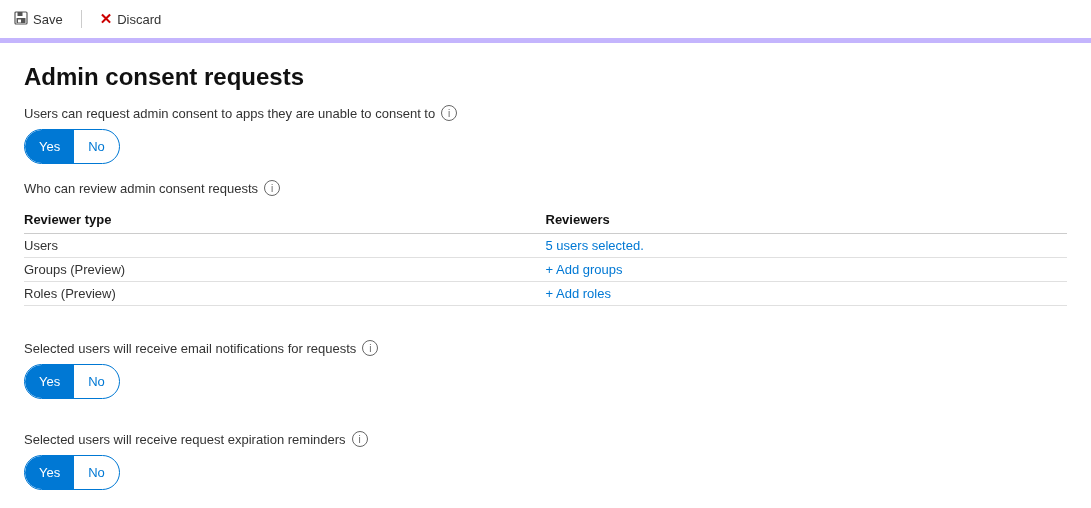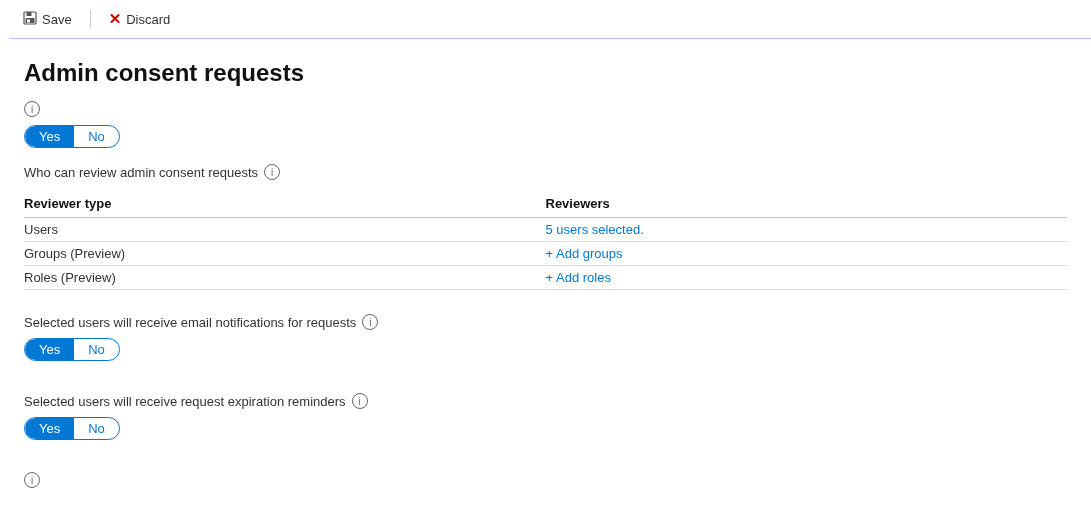--- a/index.html
+++ b/index.html
@@ -2,23 +2,22 @@
 <html><head>
   <meta charset="utf-8">
   <style>
     * { box-sizing: border-box; margin: 0; padding: 0; }
     body { font-family: 'Segoe UI', Arial, sans-serif; font-size: 13px; color: #333; background: #fff; }
 
     .toolbar {
       display: flex;
       align-items: center;
       padding: 6px 12px;
-      border-bottom: 1px solid #c4b5fd;
+      border-bottom: 5px solid #c4b5fd;
       gap: 16px;
-      margin-left: 9px;
     }
     .toolbar-btn {
       display: flex;
       align-items: center;
       gap: 5px;
       background: none;
       border: none;
       cursor: pointer;
       font-size: 13px;
       color: #333;
@@ -63,21 +62,21 @@
 
     .toggle-group {
       display: inline-flex;
       align-items: center;
       border: 1.5px solid #0078d4;
       border-radius: 20px;
       overflow: hidden;
       margin-bottom: 16px;
     }
     .toggle-option {
-      padding: 3px 14px;
+      padding: 9px 14px;
       font-size: 13px;
       cursor: pointer;
       background: none;
       border: none;
       color: #0078d4;
     }
     .toggle-option.active {
       background: #0078d4;
       color: #fff;
       border-radius: 18px 0 0 18px;
@@ -91,21 +90,21 @@
       color: #333;
       margin-bottom: 10px;
       display: flex;
       align-items: flex-end;
       gap: 6px;
     }
 
     .reviewer-table {
       width: 100%;
       border-collapse: collapse;
-      margin-bottom: 24px;
+      margin-bottom: 34px;
     }
     .reviewer-table th {
       font-weight: 600;
       font-size: 13px;
       color: #111;
       text-align: left;
       padding: 6px 0;
       border-bottom: 1px solid #ccc;
     }
     .reviewer-table td {
@@ -159,20 +158,21 @@
   </button>
 </div>
 
 <div class="content">
 
   
   <div class="page-title">Admin consent requests</div>
 
   
   <div class="section-label">
+    <span>Users can request admin consent to apps they are unable to consent to</span>
     <span class="info-icon" title="More information">i</span>
   </div>
   <div class="toggle-group">
     <button class="toggle-option active">Yes</button>
     <button class="toggle-option">No</button>
   </div>
 
   
   <div class="subsection-label">
     <span>Who can review admin consent requests</span>

